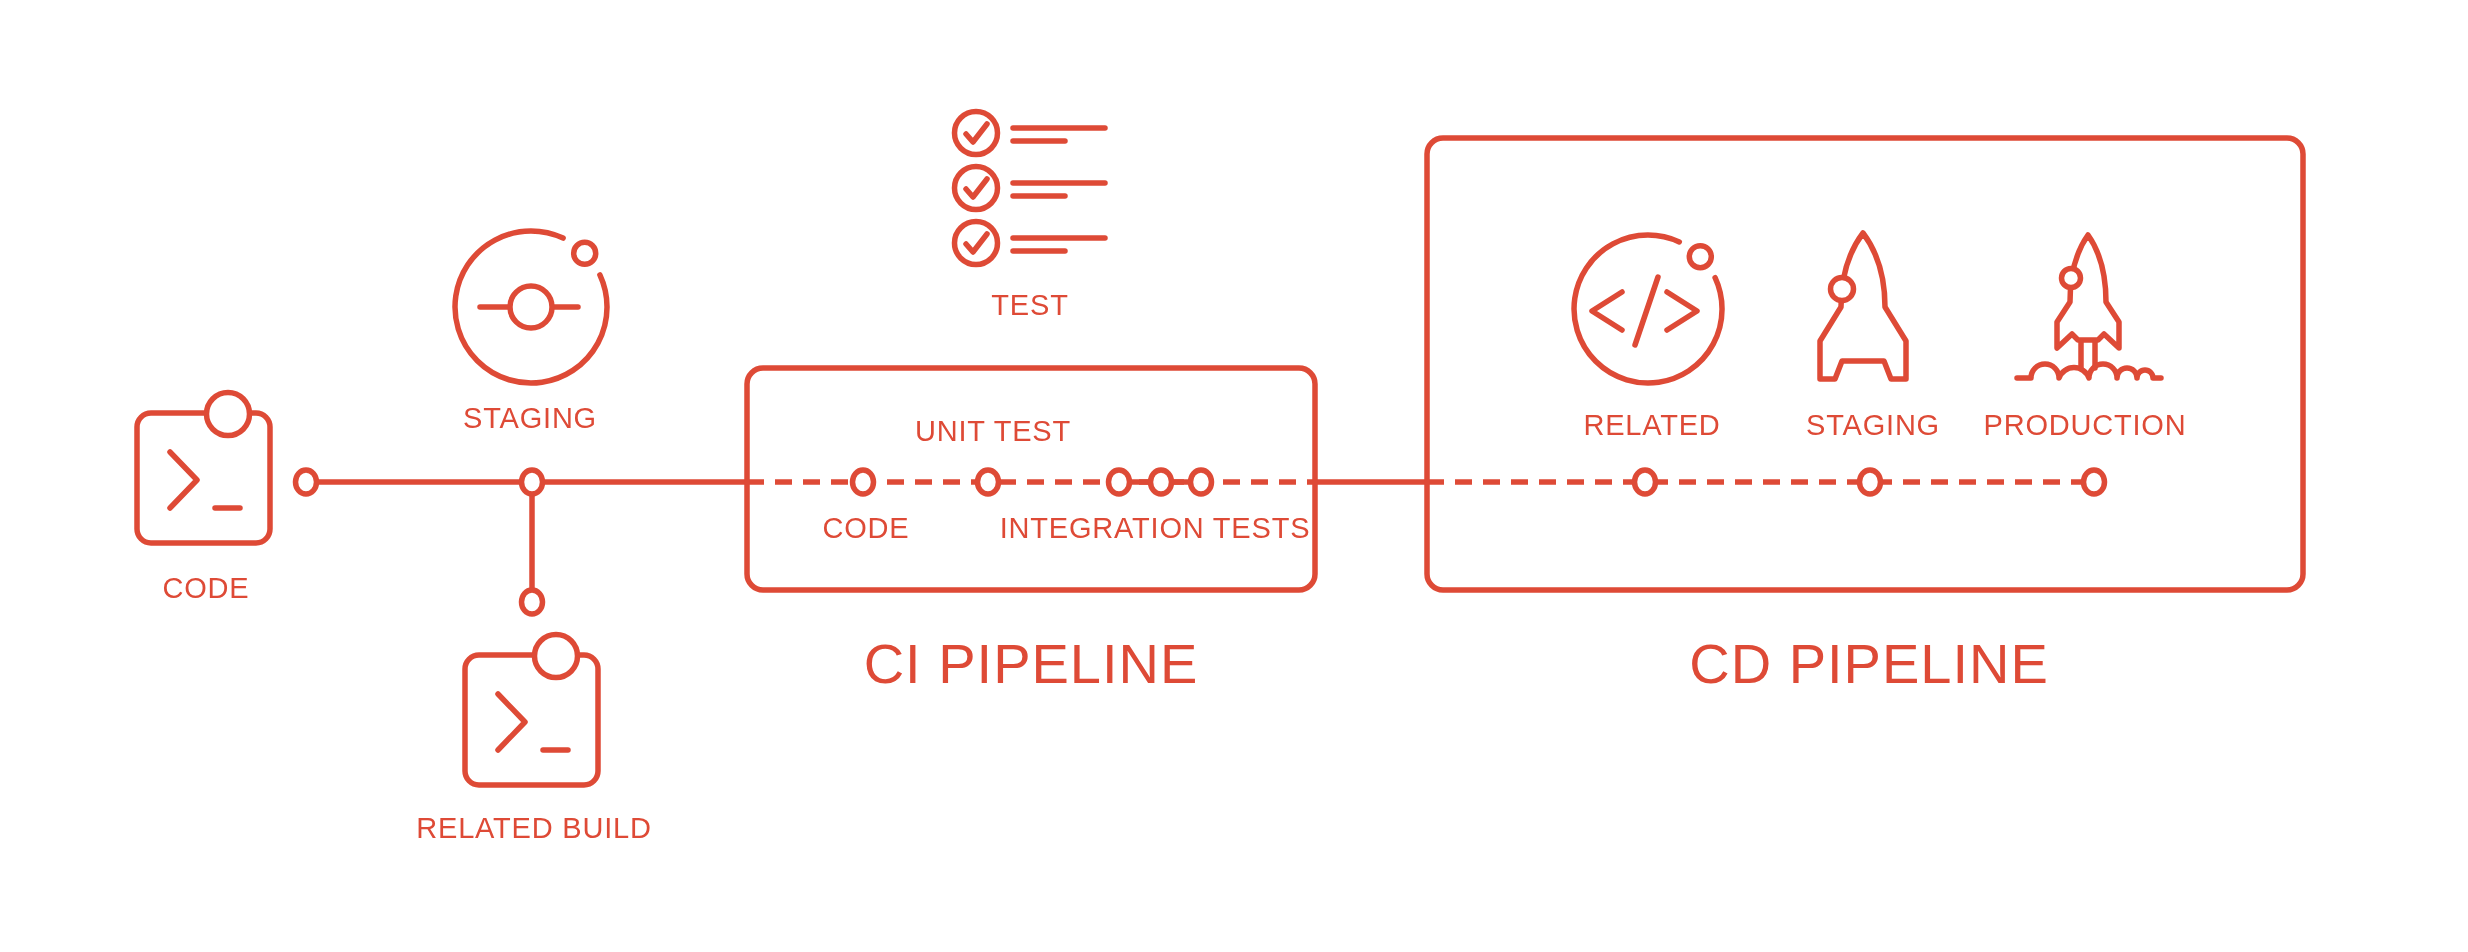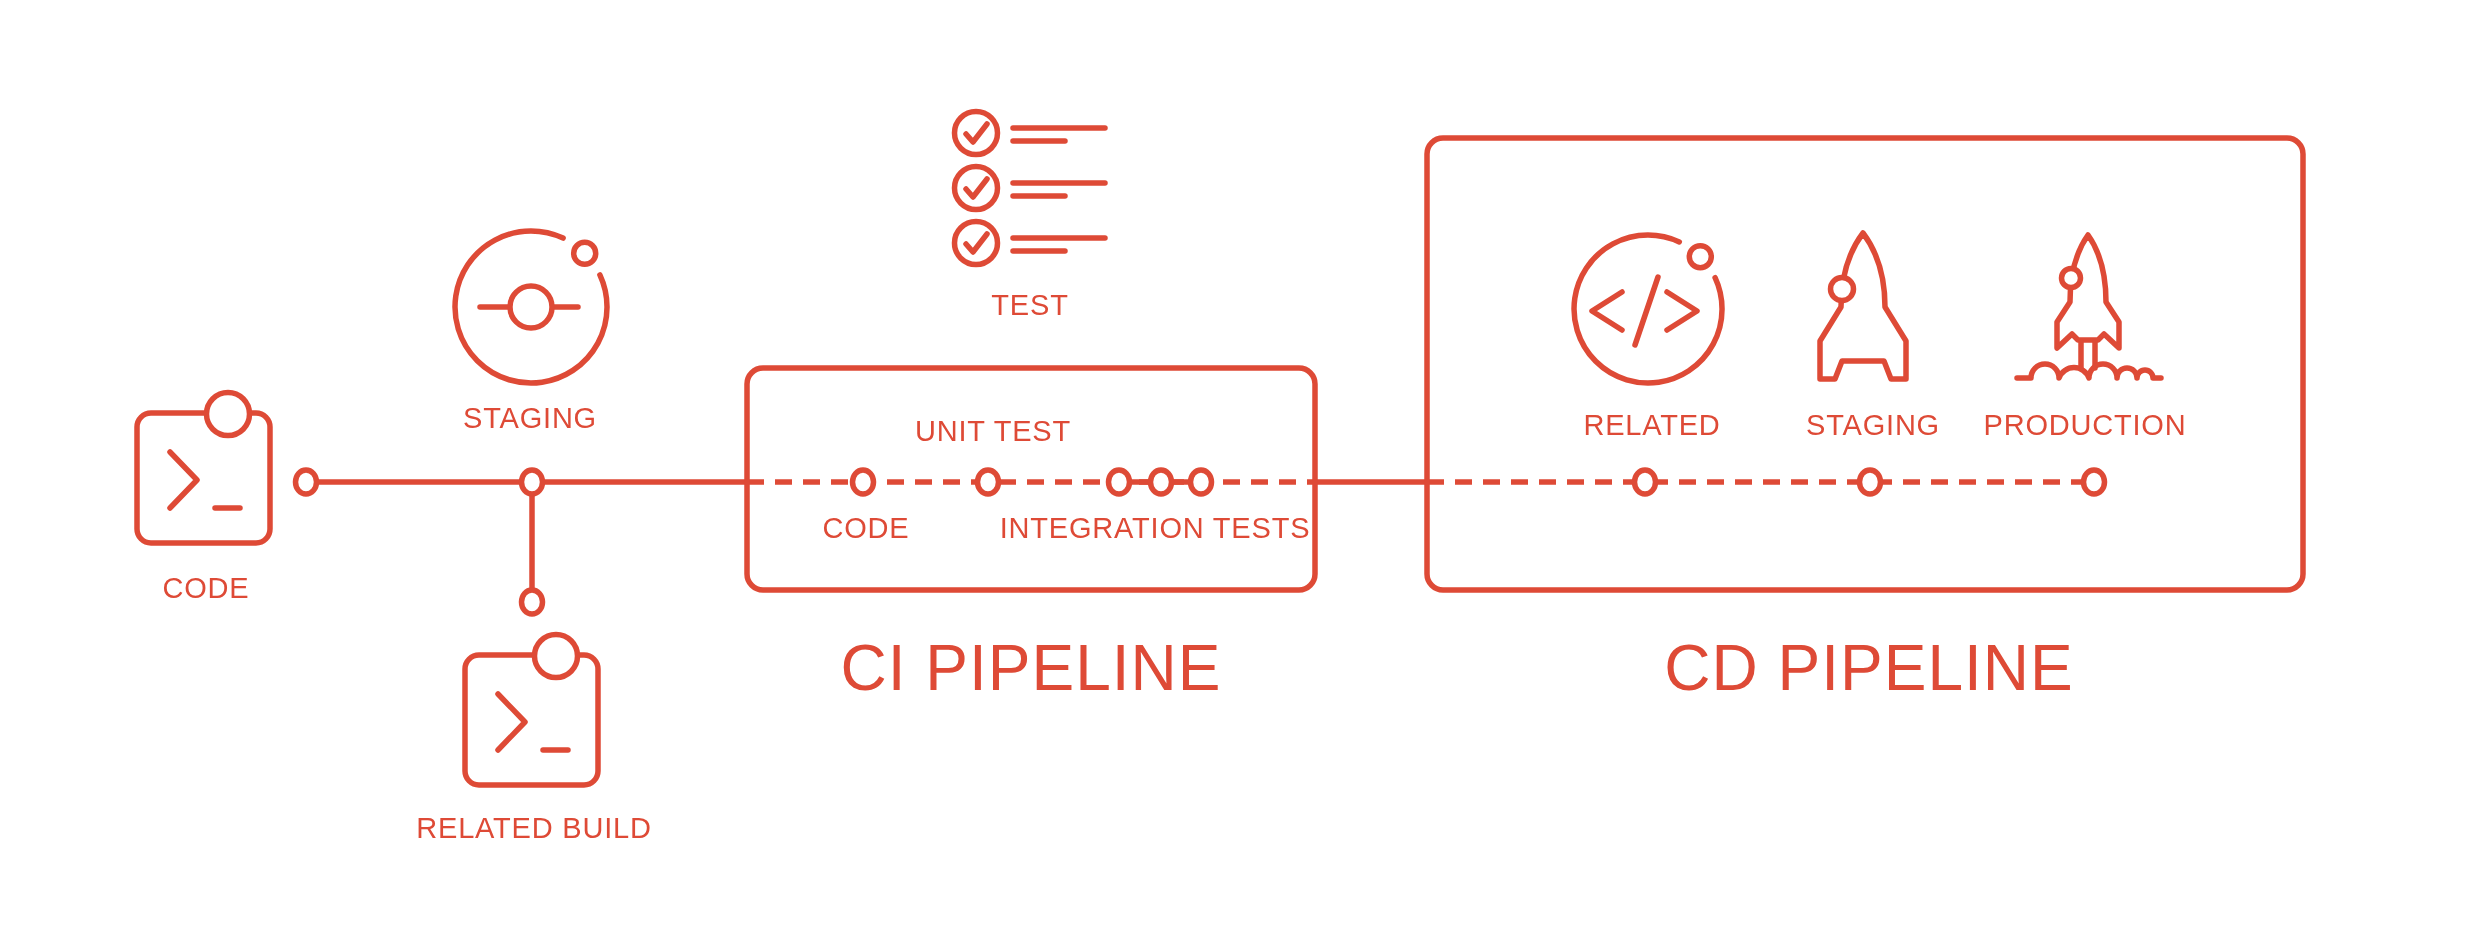--- a/index.html
+++ b/index.html
@@ -17,21 +17,21 @@
     color:#DE4A36;
     font-size:29px;
     letter-spacing:0.8px;
     white-space:nowrap;
     line-height:1;
   }
   .title{
     position:absolute;
     transform:translateX(-50%);
     color:#DE4A36;
-    font-size:64px;
+    font-size:56px;
     letter-spacing:1px;
     white-space:nowrap;
     line-height:1;
   }
 </style>
 </head>
 <body>
 
 <div class="canvas">
 

